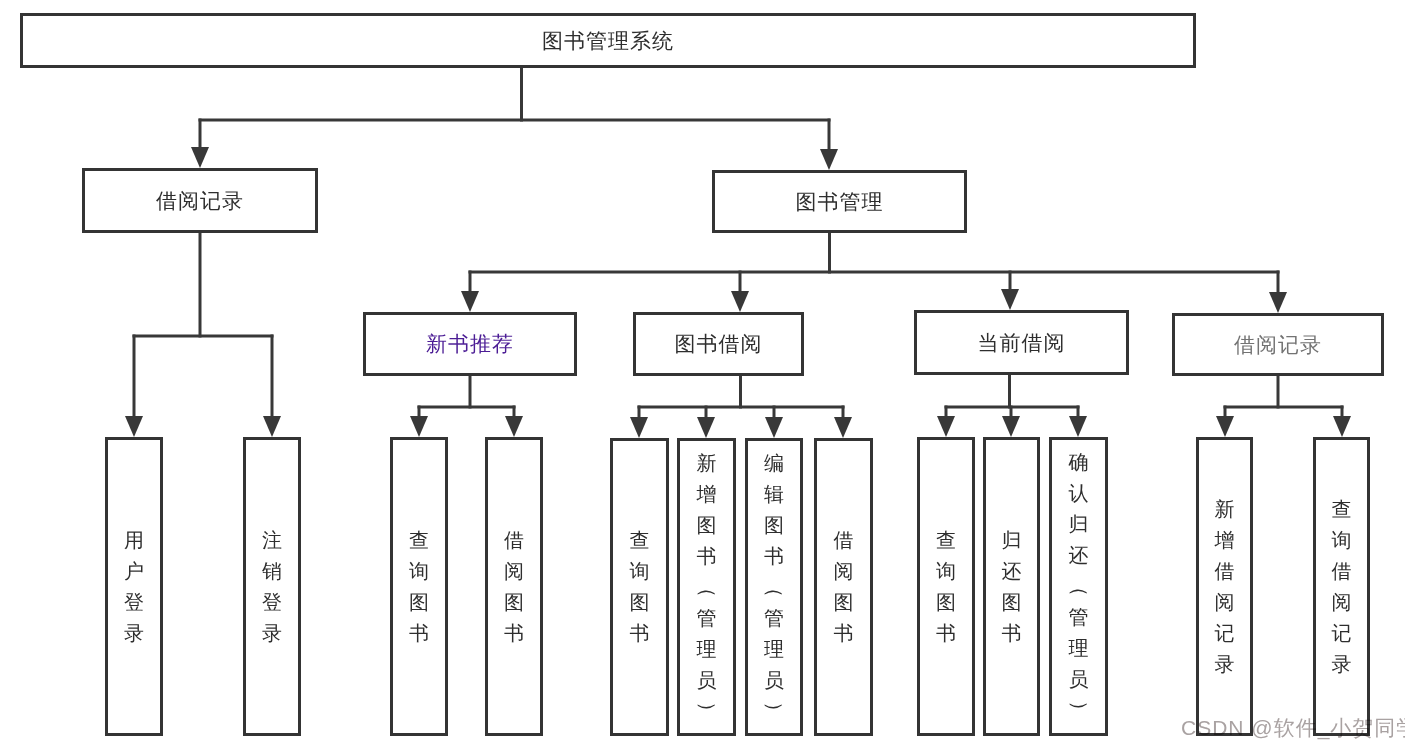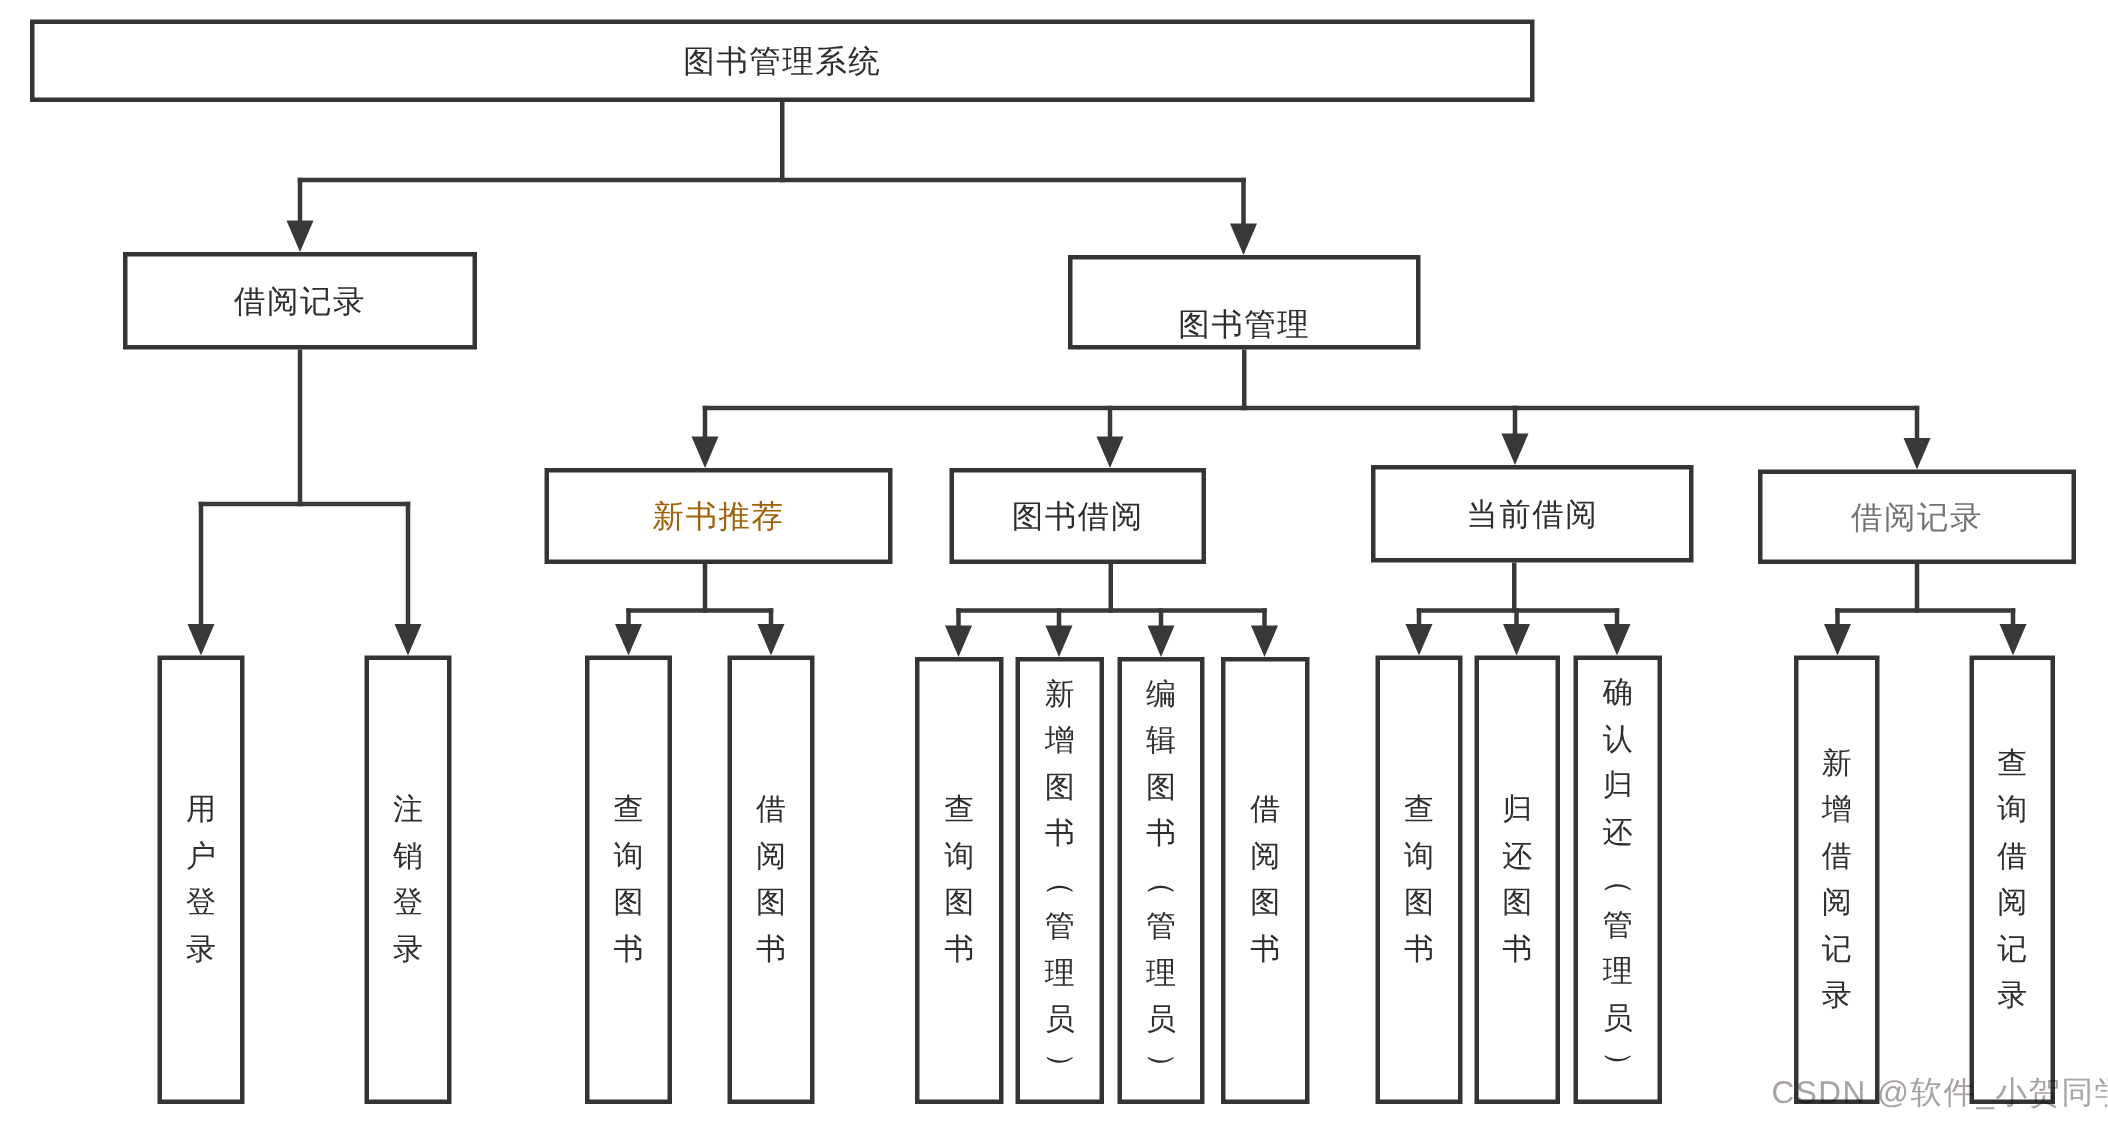--- a/index.html
+++ b/index.html
@@ -89,30 +89,30 @@
       <line x1="1078" y1="407" x2="1078" y2="419" stroke="#383838" stroke-width="3" stroke-linecap="square"></line>
       <polygon points="1069,416 1087,416 1078,437" fill="#383838"></polygon>
       <line x1="1278" y1="375" x2="1278" y2="407" stroke="#383838" stroke-width="3" stroke-linecap="square"></line>
       <line x1="1225" y1="407" x2="1342" y2="407" stroke="#383838" stroke-width="3" stroke-linecap="square"></line>
       <line x1="1225" y1="407" x2="1225" y2="419" stroke="#383838" stroke-width="3" stroke-linecap="square"></line>
       <polygon points="1216,416 1234,416 1225,437" fill="#383838"></polygon>
       <line x1="1342" y1="407" x2="1342" y2="419" stroke="#383838" stroke-width="3" stroke-linecap="square"></line>
       <polygon points="1333,416 1351,416 1342,437" fill="#383838"></polygon>
     </svg>
   <div id="nodes">
-      <div class="node h" style="left: 20px; top: 13px; width: 1003px; height: 55px; border-color: rgb(52, 52, 52); color: rgb(46, 46, 46);">
+      <div class="node h" style="left: 20px; top: 13px; width: 1176px; height: 55px; border-color: rgb(52, 52, 52); color: rgb(46, 46, 46);">
         <span>图书管理系统</span>
       </div>
       <div class="node h" style="left: 82px; top: 168px; width: 236px; height: 65px; border-color: rgb(52, 52, 52); color: rgb(46, 46, 46);">
         <span>借阅记录</span>
       </div>
-      <div class="node h" style="left: 712px; top: 170px; width: 235px; height: 63px; border-color: rgb(52, 52, 52); color: rgb(46, 46, 46); align-items: flex-end;">
+      <div class="node h" style="left: 712px; top: 170px; width: 255px; height: 63px; border-color: rgb(52, 52, 52); color: rgb(46, 46, 46);">
         <span>图书管理</span>
       </div>
-      <div class="node h" style="left: 363px; top: 312px; width: 232px; height: 64px; border-color: rgb(52, 52, 52); color: #a16207;">
+      <div class="node h" style="left: 363px; top: 312px; width: 214px; height: 64px; border-color: rgb(52, 52, 52); color: #4c1d95;">
         <span>新书推荐</span>
       </div>
       <div class="node h" style="left: 633px; top: 312px; width: 171px; height: 64px; border-color: rgb(52, 52, 52); color: rgb(46, 46, 46);">
         <span>图书借阅</span>
       </div>
       <div class="node h" style="left: 902px; top: 310px; width: 215px; height: 65px; border-color: rgb(52, 52, 52); color: rgb(46, 46, 46); margin-left: 12px;">
         <span>当前借阅</span>
       </div>
       <div class="node h" style="left: 1172px; top: 313px; width: 212px; height: 63px; border-color: rgb(52, 52, 52); color: #737373;">
         <span>借阅记录</span>

